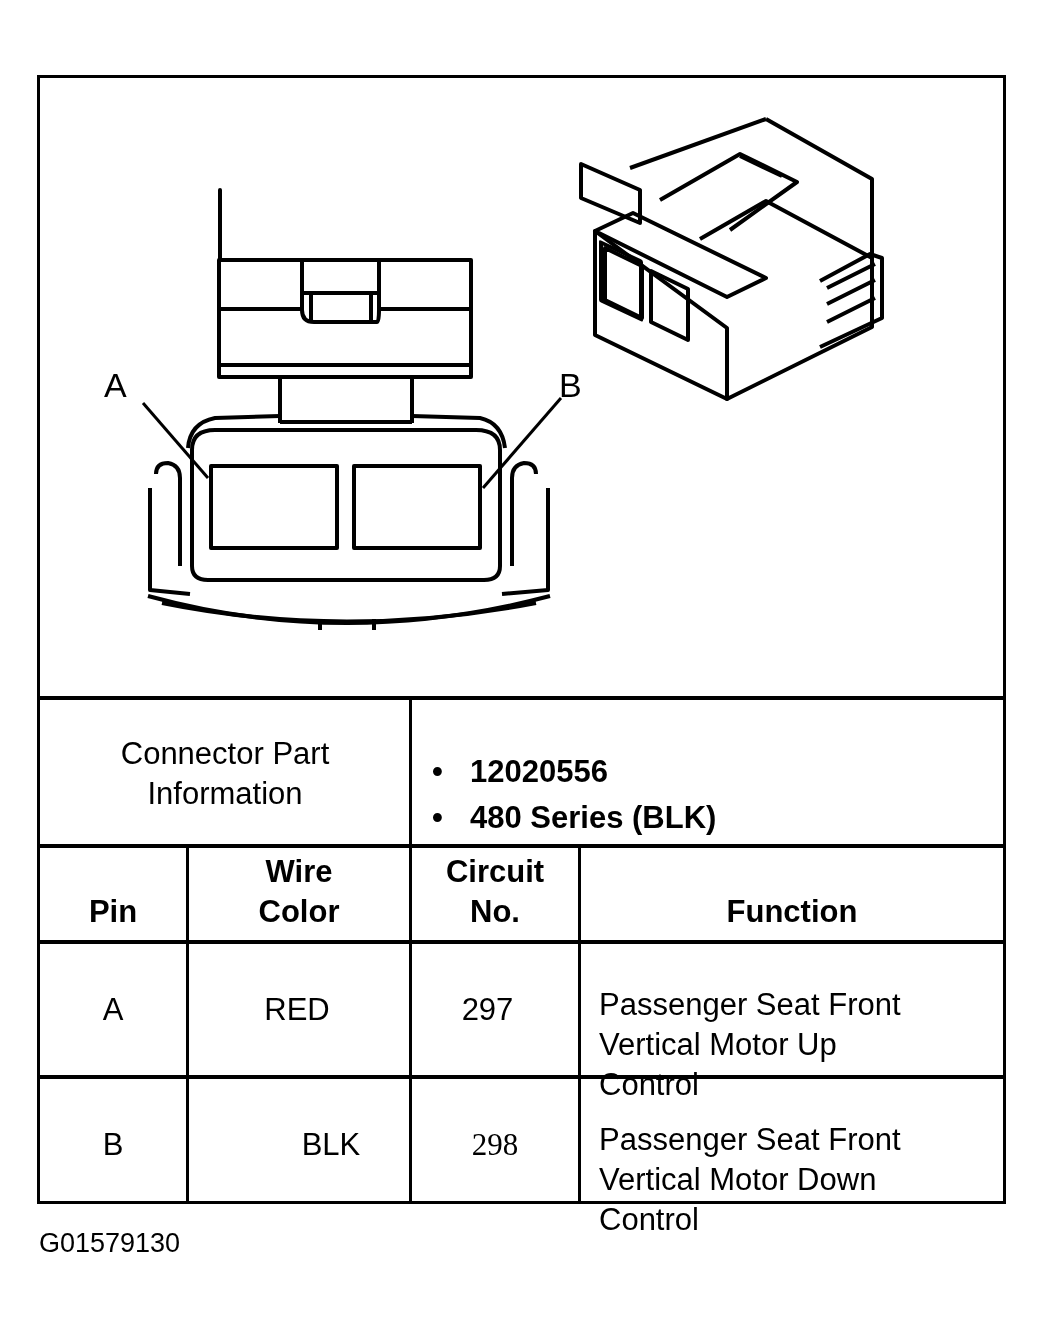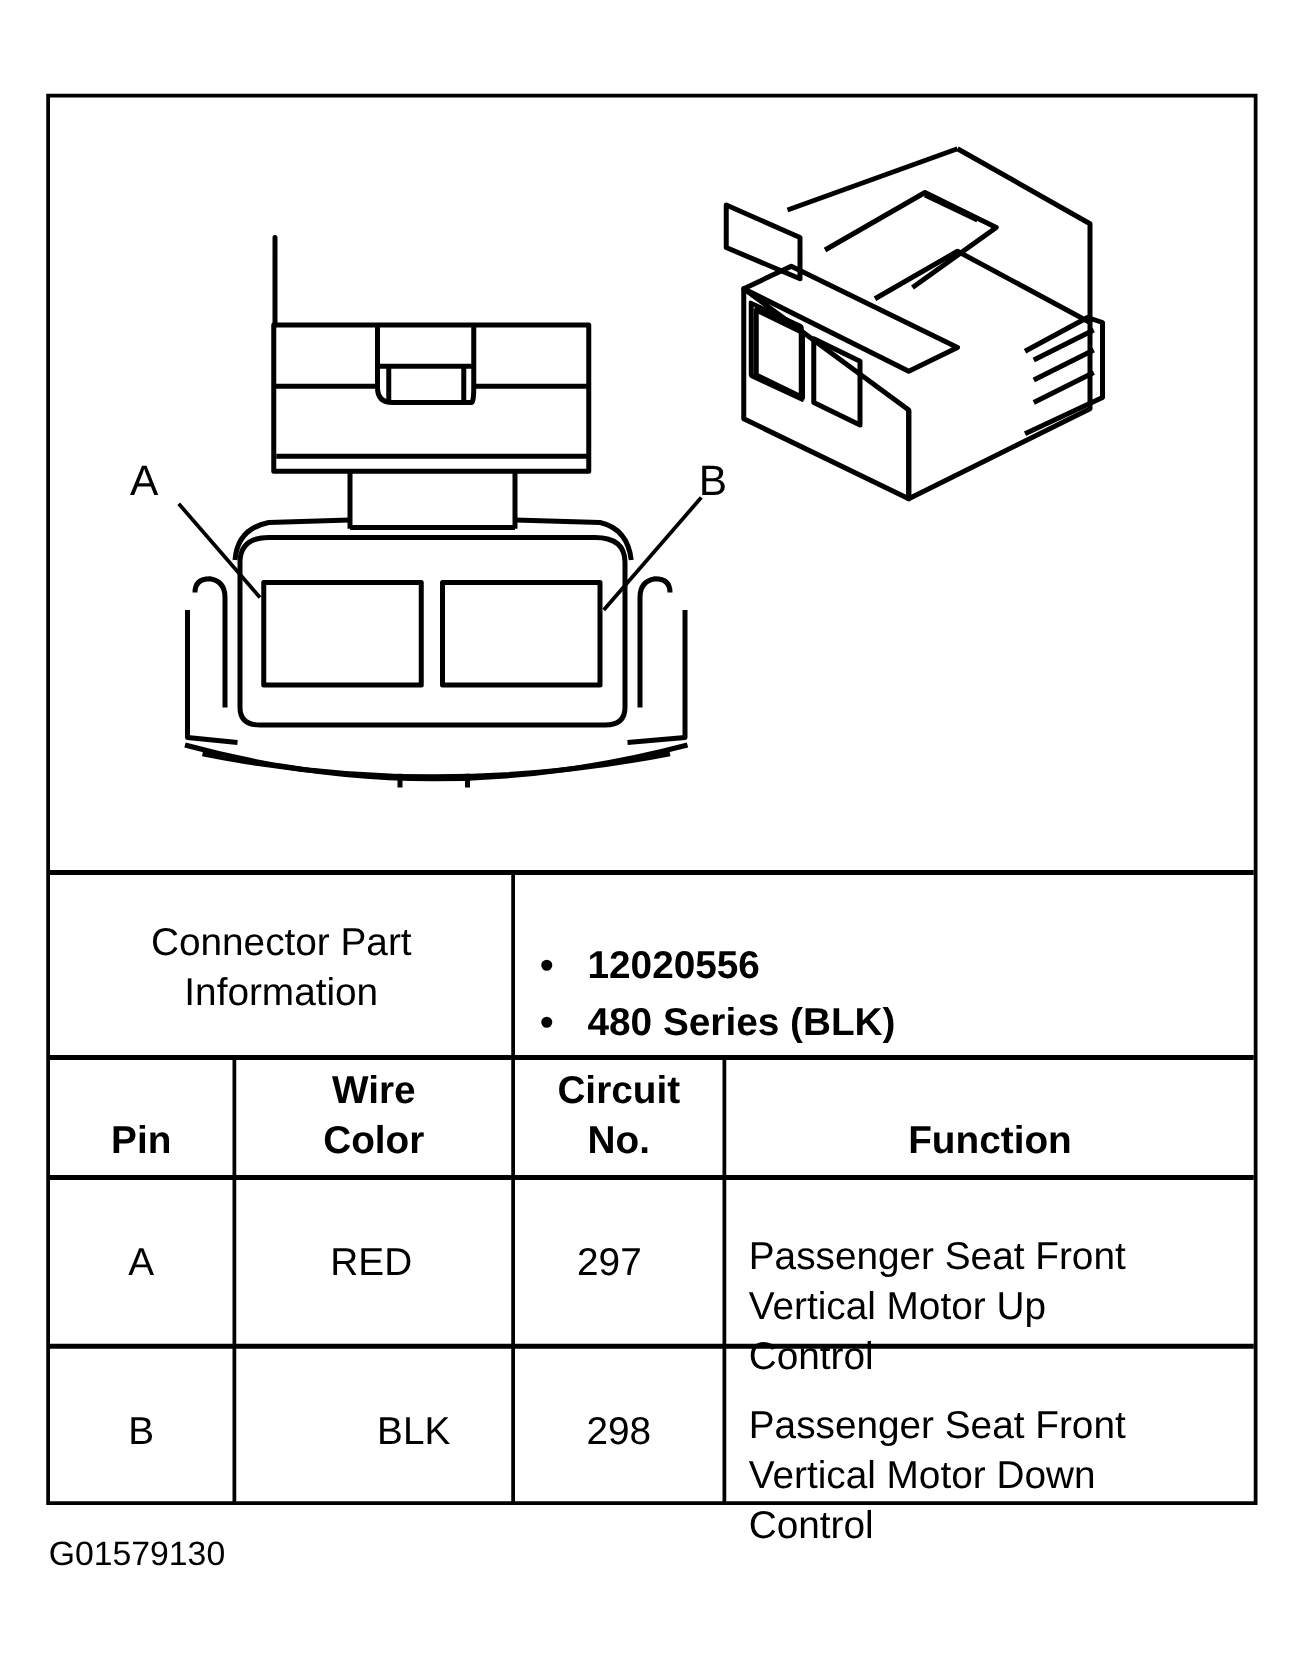--- a/index.html
+++ b/index.html
@@ -147,21 +147,21 @@
       <div>Passenger Seat Front</div>
       <div>Vertical Motor Up</div>
       <div>Control</div>
     </div>
   </div>
 
   <div class="hline" style="top:997px;"></div>
 
   <div class="cell row" style="left:0; top:1001px; width:146px;">B</div>
   <div class="cell row" style="left:149px; top:1001px; width:220px;margin-left:32px;">BLK</div>
-  <div class="cell row" style="left:372px; top:1001px; width:166px;">298</div>
+  <div class="cell row" style="left:372px; top:1001px; width:166px;font-family:Liberation Serif, serif;">298</div>
   <div class="cell row fn" style="left:541px; top:1001px; width:422px;">
     <div>
       <div>Passenger Seat Front</div>
       <div>Vertical Motor Down</div>
       <div>Control</div>
     </div>
   </div>
 </div>
 
 <div class="footer">G01579130</div>

